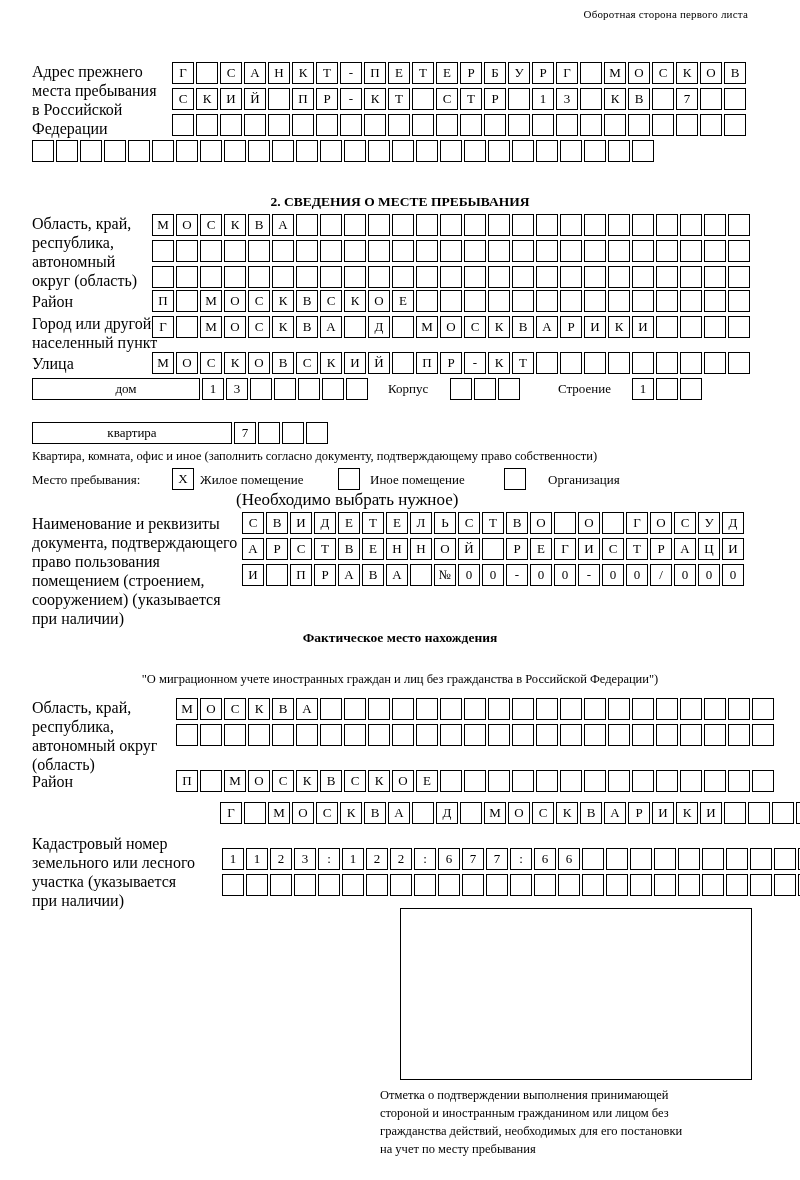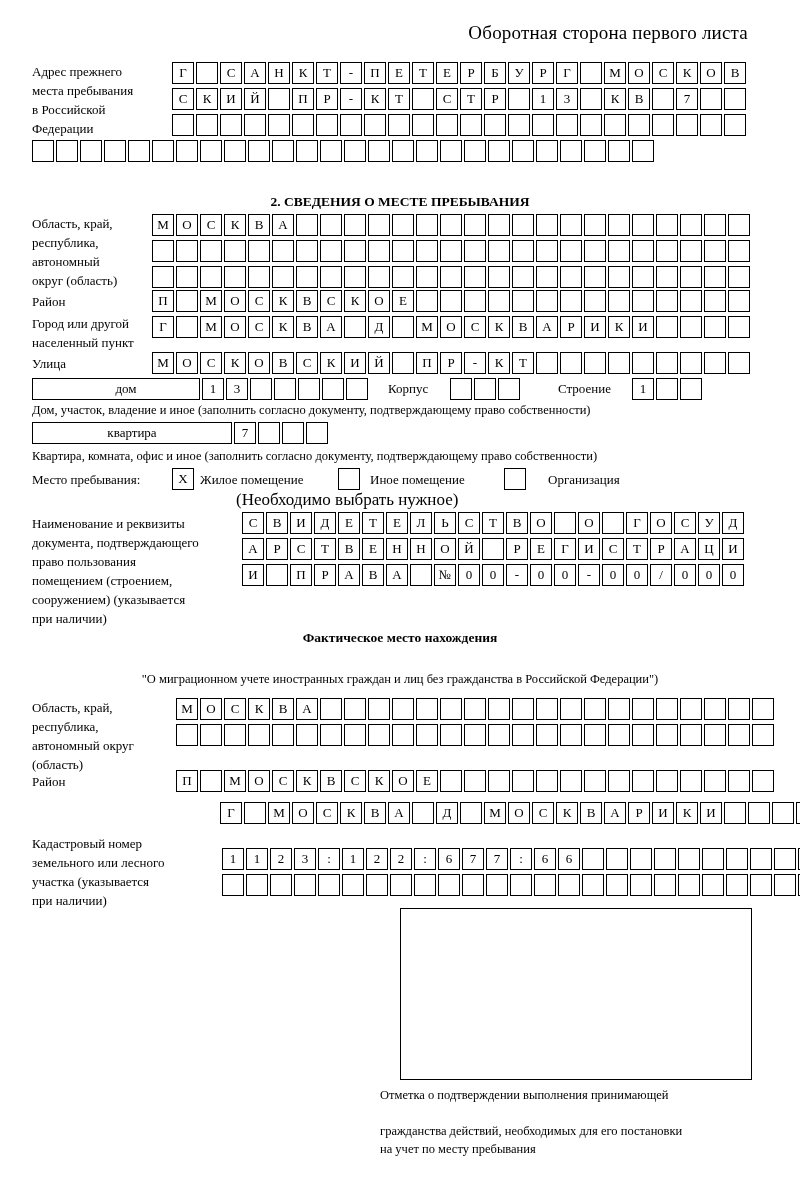--- a/index.html
+++ b/index.html
@@ -15,28 +15,28 @@
     position: relative;
     width: 800px;
     height: 1180px;
     margin: 0 auto;
     background: #fff;
     overflow: hidden;
   }
   .hdr-right {
     position: absolute;
     right: 52px;
-    top: 22px;
-    font-size: 19px;
+    top: 8px;
+    font-size: 11px;
     letter-spacing: .2px;
   }
   
   .lbl {
     position: absolute;
-    font-size: 13px;
+    font-size: 16px;
     line-height: 19px;
     white-space: pre-line;
   }
   .center-note {
     position: absolute;
     font-size: 12.5px;
     text-align: center;
     line-height: 17px;
   }
   .section-title {
@@ -422,21 +422,20 @@
       <div class="cell"></div>
       <div class="cell"></div>
     </div>
   <div class="plain" style="left:558px; top:379px;">Строение</div>
   <div class="cells" id="s2-stroenie" style="left:632px; top:378px;">
       <div class="cell">1</div>
       <div class="cell"></div>
       <div class="cell"></div>
     </div>
 
-  <div class="plain" style="left:32px; top:401px; font-size:12.5px;">Дом, участок, владение и иное (заполнить согласно документу, подтверждающему право собственности)</div>
 
   <div class="wbox" style="left:32px; top:422px; width:200px;">квартира</div>
   <div class="cells" id="s2-flat" style="left:234px; top:422px;">
       <div class="cell">7</div>
       <div class="cell"></div>
       <div class="cell"></div>
       <div class="cell"></div>
     </div>
   <div class="plain" style="left:32px; top:447px; font-size:12.5px;">Квартира, комната, офис и иное (заполнить согласно документу, подтверждающему право собственности)</div>
 
@@ -698,16 +697,17 @@
       <div class="cell"></div>
       <div class="cell"></div>
       <div class="cell"></div>
       <div class="cell"></div>
       <div class="cell"></div>
       <div class="cell"></div>
     </div>
 
   <div class="bigbox" style="left:400px; top:908px; width:352px; height:172px;"></div>
   <div class="footnote" style="left:380px; top:1086px; width:390px;">Отметка о подтверждении выполнения принимающей</div>
+  <div class="footnote" style="left:380px; top:1104px; width:390px;">стороной и иностранным гражданином или лицом без</div>
   <div class="footnote" style="left:380px; top:1122px; width:390px;">гражданства действий, необходимых для его постановки</div>
   <div class="footnote" style="left:380px; top:1140px; width:390px;">на учет по месту пребывания</div>
 
 </div>
 
 </body></html>

